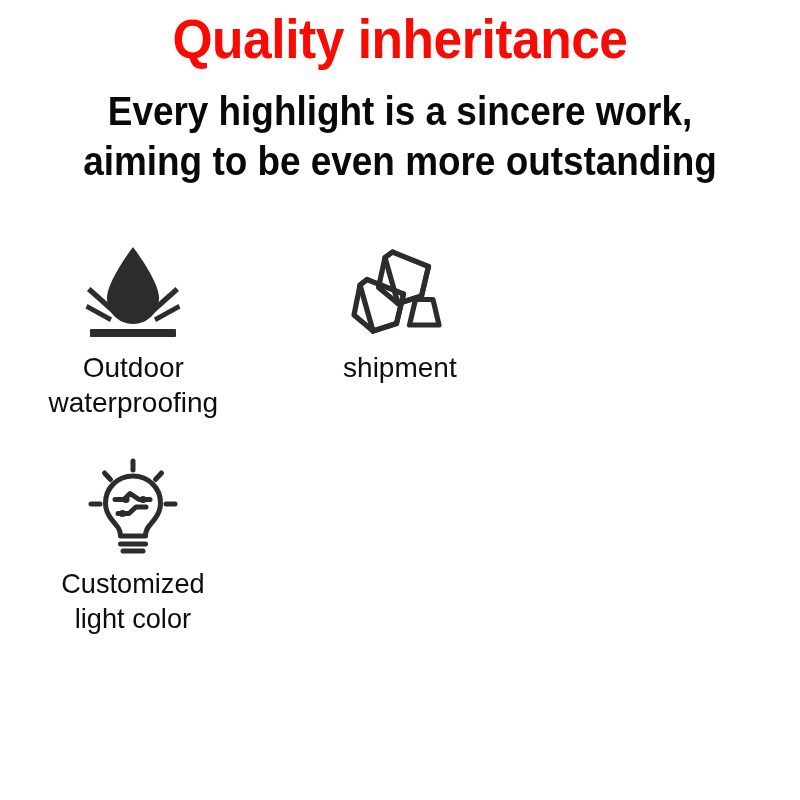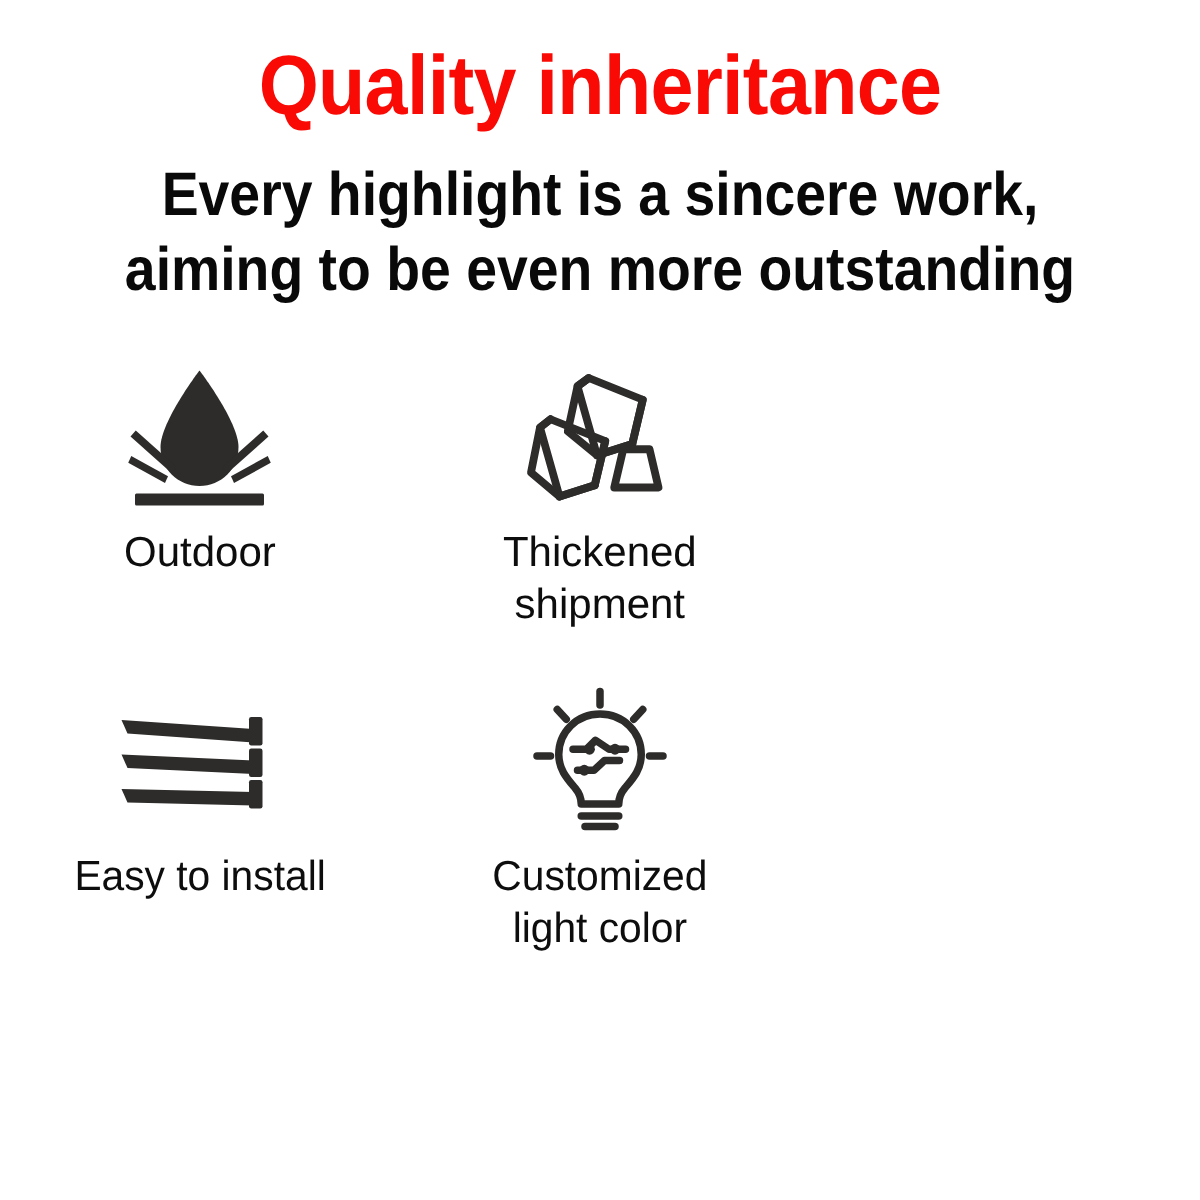--- a/index.html
+++ b/index.html
@@ -18,21 +18,21 @@
   .page {
     position: relative;
     width: 800px;
     height: 800px;
     background: #ffffff;
     box-sizing: border-box;
   }
 
   
   .header {
-    padding-top: 24px;
+    padding-top: 6px;
     text-align: center;
   }
 
   .main-title {
     font-family: "Liberation Sans Narrow", "Liberation Sans", sans-serif;
     font-weight: bold;
     font-size: 56px;
     line-height: 66px;
     letter-spacing: -0.5px;
     color: #fa0a05;
@@ -127,20 +127,21 @@
 
               <path d="M101.5 46 L74 70.5 L77.5 74.5 L105 50 Z"></path>
               <path d="M104.5 63 L80 76.5 L82 81 L106.5 67.5 Z"></path>
 
               <rect x="16" y="88" width="86" height="8" rx="1"></rect>
             </g>
           </svg>
         </div>
         <div class="feature-label">
           <span class="line">Outdoor</span>
+          <span class="line">waterproofing</span>
         </div>
       </div>
 
       <div class="feature-cell">
         <div class="icon-wrap">
           <svg width="110" height="100" viewBox="0 0 110 100" aria-hidden="true">
             <g fill="none" stroke="#2e2c2b" stroke-width="5.2" stroke-linejoin="round" stroke-linecap="round">
 
               <path d="M47.5 11 L83.5 25.5 L76.5 55 L53 62.5 L33.5 46.5 L40 16.5 Z"></path>
               <path d="M47.5 11 L40 16.5 L53 62.5"></path>
@@ -150,50 +151,29 @@
               <path d="M22 38.5 L58.5 53 L51.5 82.5 L28 90 L9 74 L15 44 Z"></path>
               <path d="M22 38.5 L15 44 L28 90"></path>
               <path d="M58.5 53 L51.5 82.5"></path>
               <path d="M28 90 L51.5 82.5"></path>
 
               <path d="M70.5 58.5 L88 58.5 L94 84 L64.5 84 Z"></path>
             </g>
           </svg>
         </div>
         <div class="feature-label">
-          <span class="line">Thickened</span>
           <span class="line">shipment</span>
         </div>
       </div>
 
 
     </div>
 
     <div class="feature-row row-2">
 
-      <div class="feature-cell">
-        <div class="icon-wrap">
-          <svg width="120" height="78" viewBox="0 0 120 78" aria-hidden="true">
-            <g fill="#2e2c2b">
-
-              <path d="M8 12 L96 18 L96 27 L12 21 Z"></path>
-              <rect x="93" y="10" width="9" height="19" rx="1.5"></rect>
-
-              <path d="M8 35 L96 39 L96 48 L12 44 Z"></path>
-              <rect x="93" y="31" width="9" height="19" rx="1.5"></rect>
-
-              <path d="M8 58 L96 60 L96 69 L12 67 Z"></path>
-              <rect x="93" y="52" width="9" height="19" rx="1.5"></rect>
-            </g>
-          </svg>
-        </div>
-        <div class="feature-label">
-          <span class="line">Easy to install</span>
-        </div>
-      </div>
 
       <div class="feature-cell">
         <div class="icon-wrap">
           <svg width="102" height="100" viewBox="0 0 102 100" aria-hidden="true">
             <g stroke="#2e2c2b" fill="none" stroke-width="5" stroke-linecap="round" stroke-linejoin="round">
 
               <path d="M51 4 L51 13"></path>
               <path d="M22.5 16 L28.5 22.5"></path>
               <path d="M79.5 16 L73.5 22.5"></path>
               <path d="M9 47 L18 47"></path>

